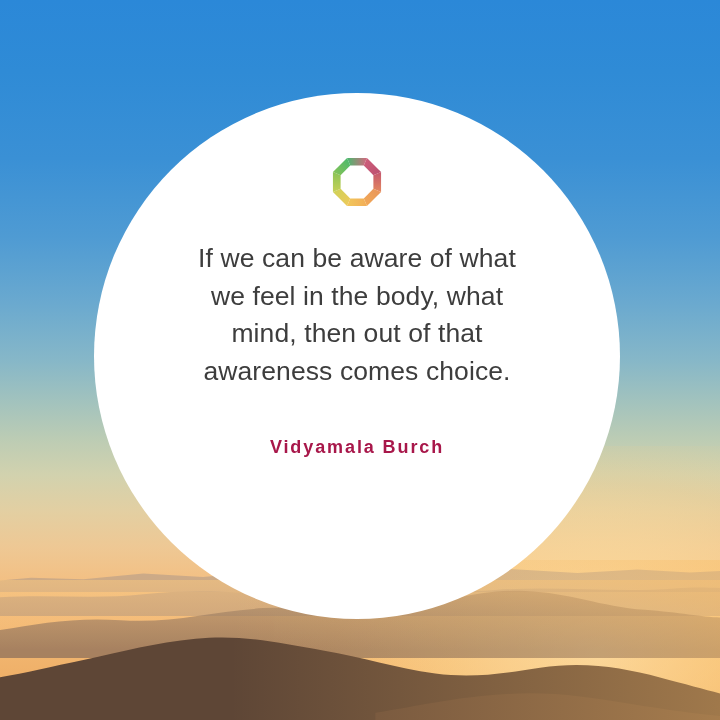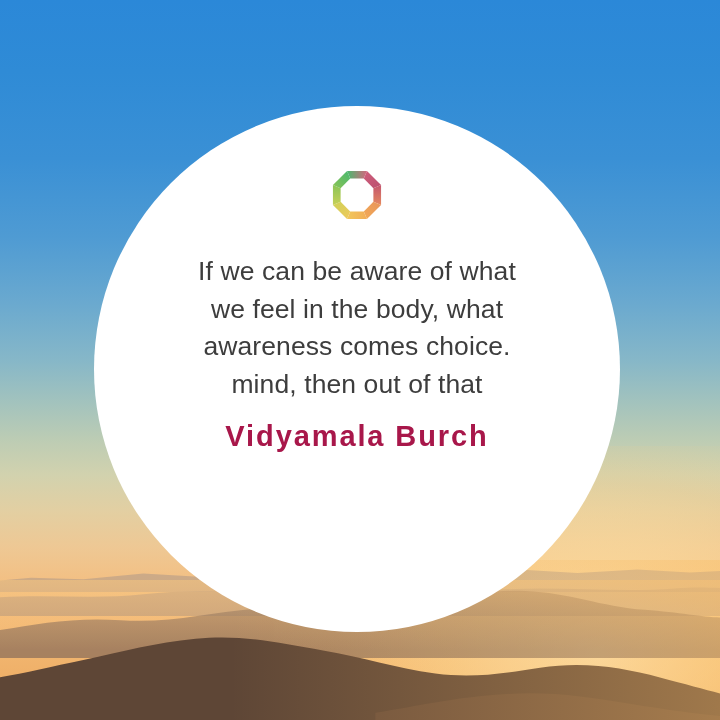--- a/index.html
+++ b/index.html
@@ -73,21 +73,21 @@
   .haze-band {
     position: absolute;
     left: 0; right: 0;
     pointer-events: none;
   }
 
   
   .circle {
     position: absolute;
     left: 94px;
-    top: 106px;
+    top: 93px;
     width: 526px;
     height: 526px;
     border-radius: 50%;
     background: #ffffff;
     display: flex;
     flex-direction: column;
     align-items: center;
   }
 
   .logo-wrap {
@@ -102,24 +102,24 @@
     text-align: center;
     color: #3d3d3d;
     font-size: 26.5px;
     line-height: 37.5px;
     font-weight: 400;
     letter-spacing: 0.1px;
   }
   .quote .ln { display: block; white-space: nowrap; }
 
   .attribution {
-    margin-top: 17px;
+    margin-top: 47px;
     text-align: center;
     color: #a8174a;
-    font-size: 29px;
+    font-size: 18px;
     font-weight: 700;
     letter-spacing: 1.9px;
   }
 </style>
 </head>
 <body>
 
 <div class="poster">
 
   <div class="sky"></div>
@@ -211,20 +211,20 @@
             <path d="M-40.1,16.6 L-40.1,-16.6 L-27.3,-11.3 L-27.3,11.3 Z" fill="url(#gLeft)"></path>
             <path d="M-40.1,-16.6 L-16.6,-40.1 L-11.3,-27.3 L-27.3,-11.3 Z" fill="url(#gTopL)"></path>
           </g>
         </g>
       </svg>
     </div>
 
     <div class="quote">
       <span class="ln">If we can be aware of what</span>
       <span class="ln">we feel in the body, what</span>
+      <span class="ln">mind, then out of that</span>
       <span class="ln">awareness comes choice.</span>
-      <span class="ln">mind, then out of that</span>
     </div>
 
     <div class="attribution">Vidyamala Burch</div>
 
   </div>
 </div>
 
 </body></html>

